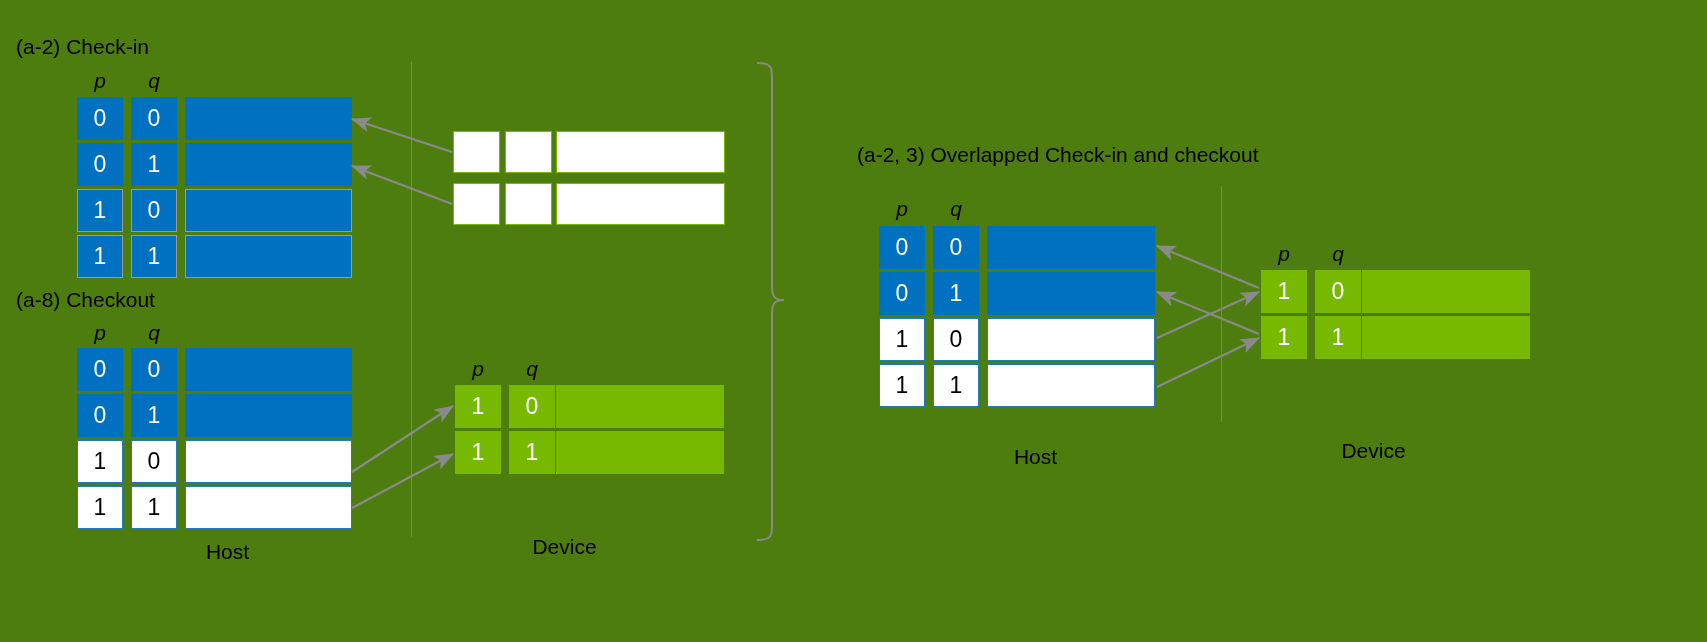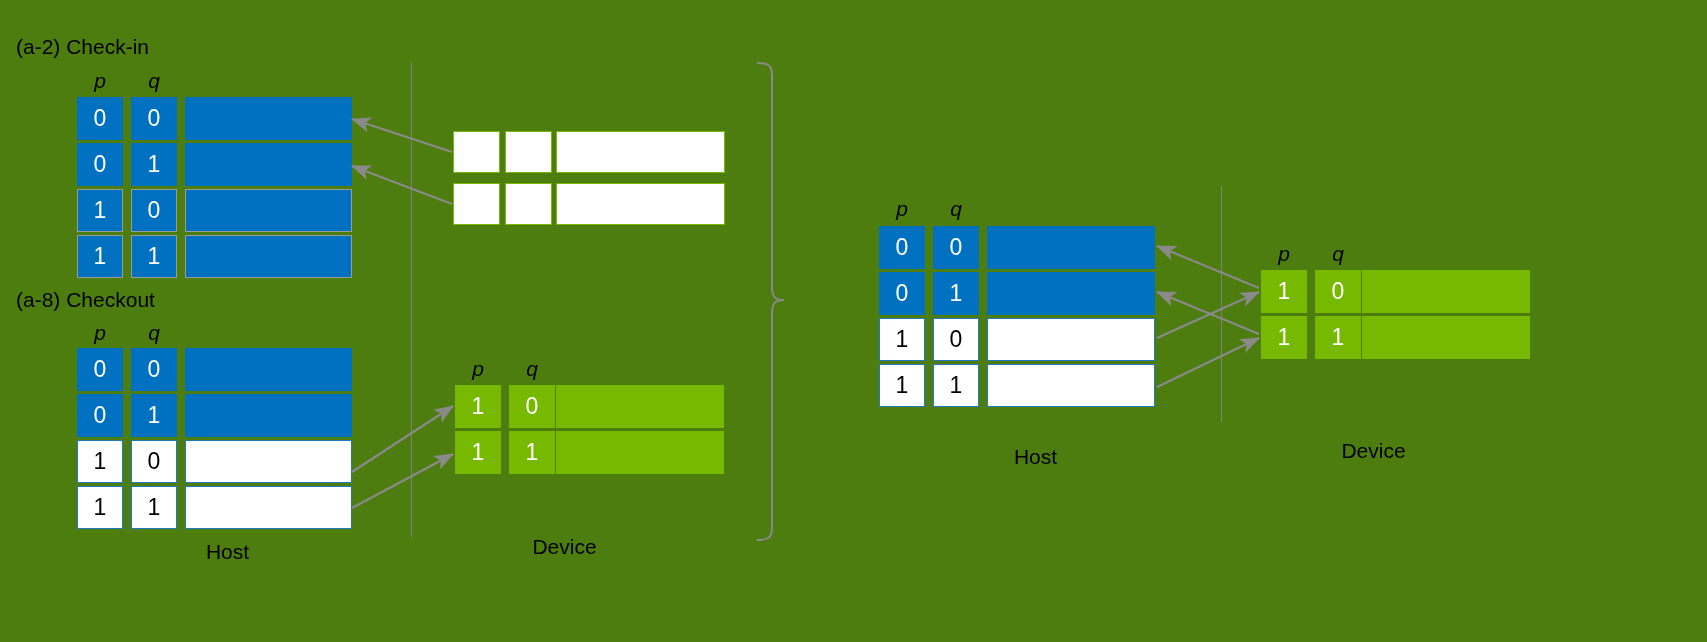--- a/index.html
+++ b/index.html
@@ -153,20 +153,21 @@
 
   <div class="abs cell green-fill" style="left:455px; top:431px; width:46px; height:43px;">1</div>
   <div class="abs cell green-fill" style="left:509px; top:431px; width:46px; height:43px;">1</div>
   <div class="abs cell green-fill" style="left:556px; top:431px; width:168px; height:43px;"></div>
 
   <div class="abs divider" style="left:411px; top:62px; height:475px;"></div>
 
   <div class="abs caption" style="left:150px; top:541px; width:155px;">Host</div>
   <div class="abs caption" style="left:487px; top:536px; width:155px;">Device</div>
 
+  <div class="abs section-title" style="left:857px; top:144px;">(a-2, 3) Overlapped Check-in and checkout</div>
 
   <div class="abs col-head" style="left:879px; top:198px; width:46px;">p</div>
   <div class="abs col-head" style="left:933px; top:198px; width:46px;">q</div>
 
   <div class="abs cell blue-fill" style="left:879px; top:226px; width:46px; height:43px;">0</div>
   <div class="abs cell blue-fill" style="left:933px; top:226px; width:46px; height:43px;">0</div>
   <div class="abs cell blue-fill" style="left:987px; top:226px; width:168px; height:43px;"></div>
 
   <div class="abs cell blue-fill" style="left:879px; top:272px; width:46px; height:43px;">0</div>
   <div class="abs cell blue-fill" style="left:933px; top:272px; width:46px; height:43px;">1</div>

